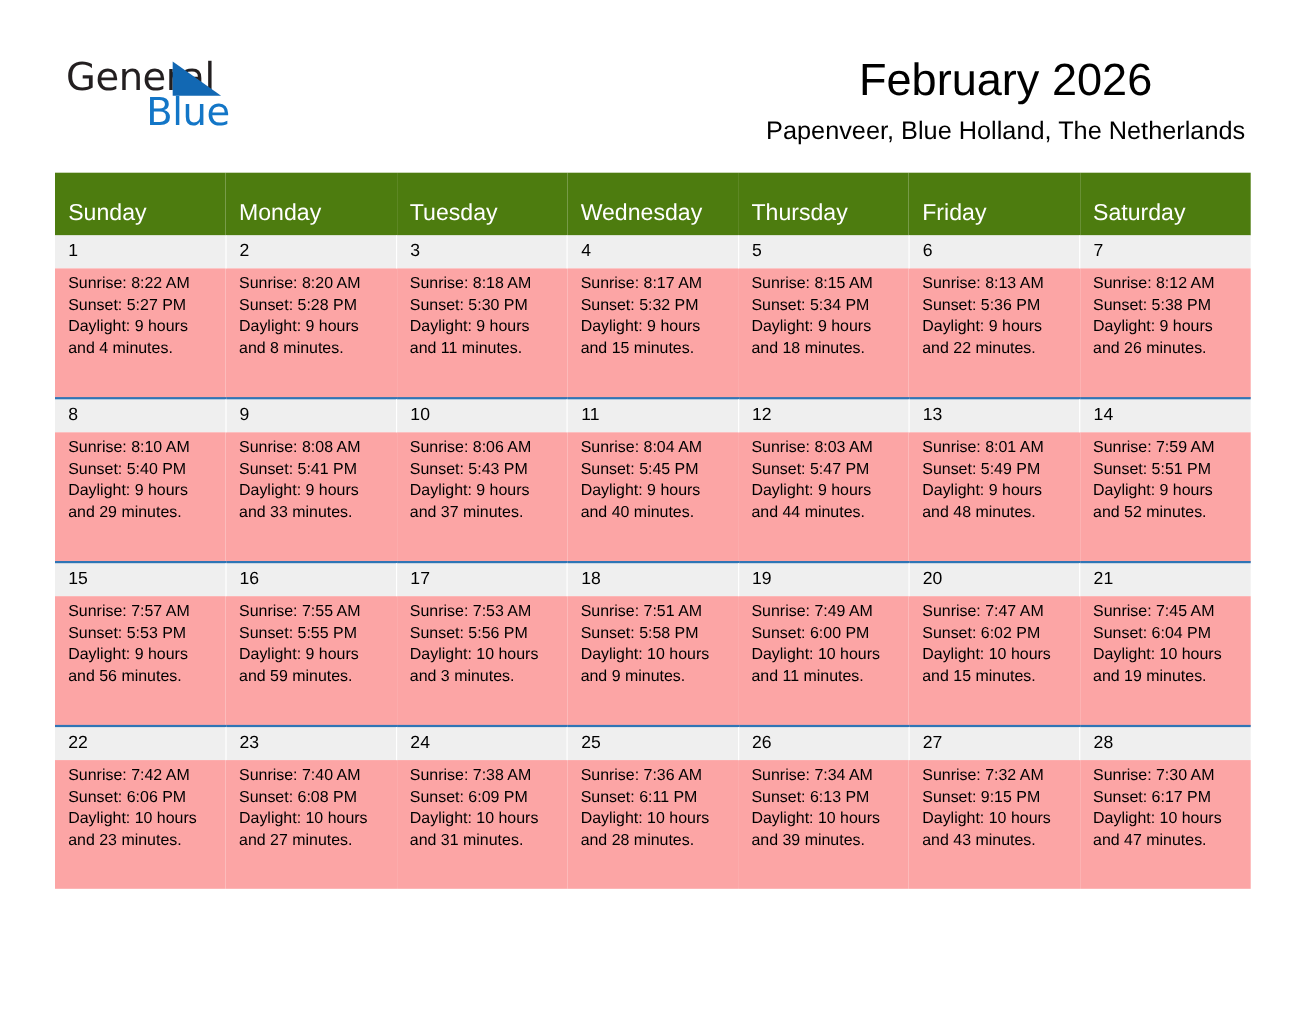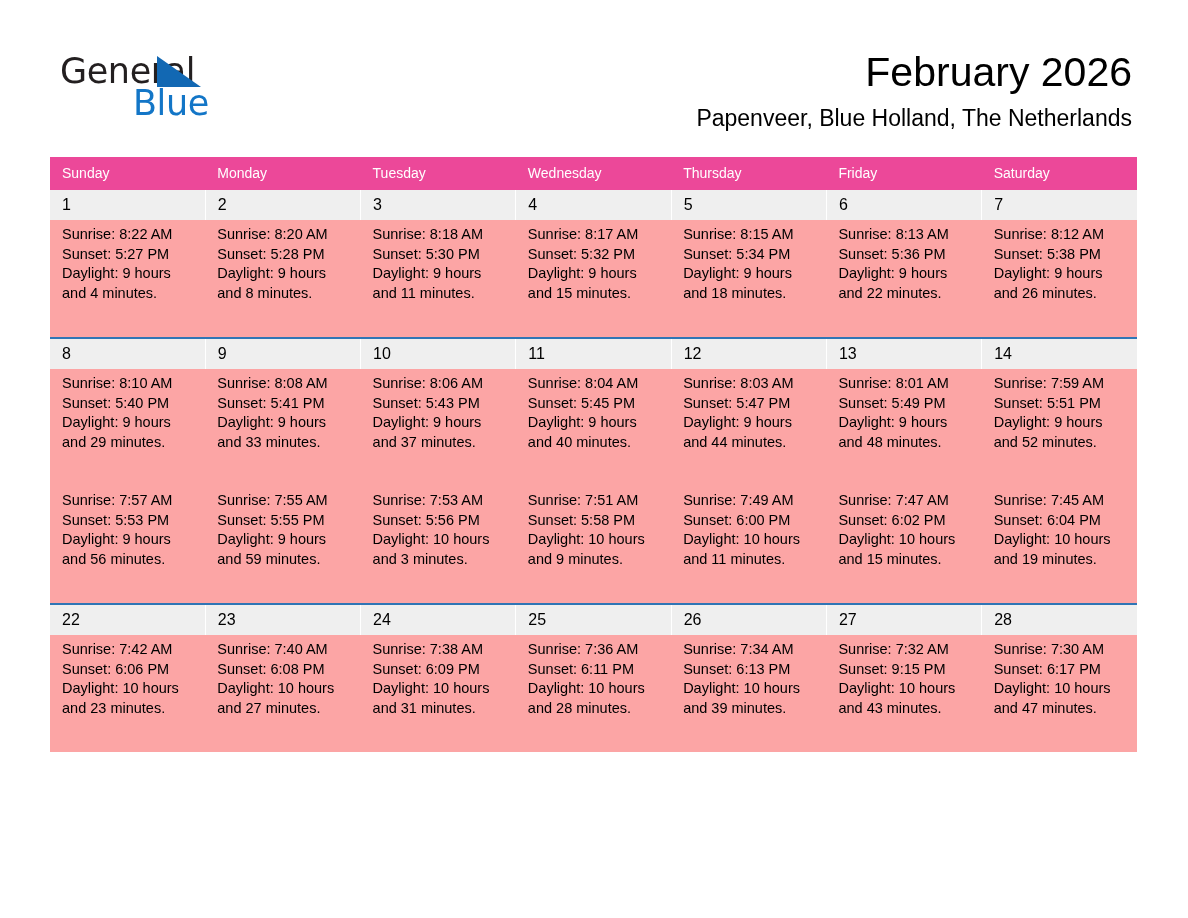--- a/index.html
+++ b/index.html
@@ -70,20 +70,21 @@
     top: 48px;
     text-align: right;
   }
   .month-title {
     font-size: 41px;
     line-height: 48px;
     color: #000000;
     font-weight: 400;
     letter-spacing: 0px;
     white-space: nowrap;
+    text-align: center;
   }
   .location {
     margin-top: 9px;
     font-size: 23px;
     line-height: 27px;
     color: #000000;
     font-weight: 400;
     white-space: nowrap;
   }
 
@@ -95,26 +96,26 @@
     width: 1087px;
   }
   table.cal {
     border-collapse: collapse;
     table-layout: fixed;
     width: 1087px;
   }
   table.cal col { width: 155.28px; }
 
   thead th {
-    background: #ec4899;
+    background: #4d7c0f;
     color: #ffffff;
-    font-size: 14px;
+    font-size: 21px;
     font-weight: 400;
     text-align: left;
-    padding: 7px 0 8px 12px;
+    padding: 25px 0 8px 12px;
     height: 18px;
     vertical-align: middle;
     border: 0;
   }
 
   tr.num-row td {
     background: #efefef;
     font-size: 16px;
     color: #000000;
     padding: 6px 0 6px 12px;
@@ -279,20 +280,29 @@
             <span class="line">and 48 minutes.</span>
           </td>
           <td>
             <span class="line">Sunrise: 7:59 AM</span>
             <span class="line">Sunset: 5:51 PM</span>
             <span class="line">Daylight: 9 hours</span>
             <span class="line">and 52 minutes.</span>
           </td>
         </tr>
 
+        <tr class="num-row">
+          <td>15</td>
+          <td>16</td>
+          <td>17</td>
+          <td>18</td>
+          <td>19</td>
+          <td>20</td>
+          <td>21</td>
+        </tr>
         <tr class="info-row">
           <td>
             <span class="line">Sunrise: 7:57 AM</span>
             <span class="line">Sunset: 5:53 PM</span>
             <span class="line">Daylight: 9 hours</span>
             <span class="line">and 56 minutes.</span>
           </td>
           <td>
             <span class="line">Sunrise: 7:55 AM</span>
             <span class="line">Sunset: 5:55 PM</span>

